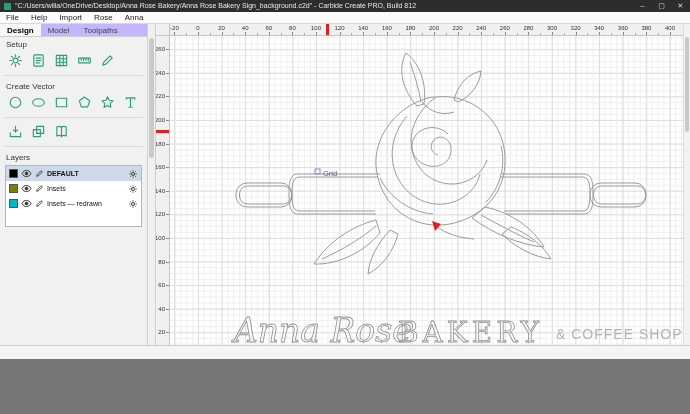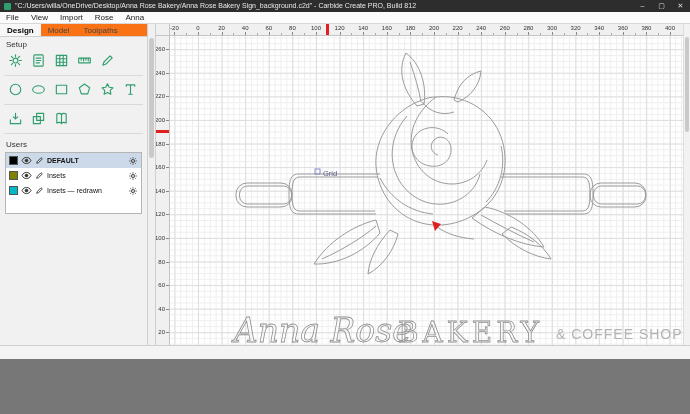--- a/index.html
+++ b/index.html
@@ -14,21 +14,21 @@
   .app-icon{width:7px;height:7px;margin:0 4px;background:var(--accent);border-radius:1px;flex:0 0 auto;}
   .title-text{flex:1;white-space:nowrap;overflow:hidden;text-overflow:ellipsis;}
   .win-btn{width:19px;text-align:center;font-size:7px;color:#ddd;flex:0 0 auto;cursor:default;}
   
   .menu-bar{position:absolute;top:12px;left:0;right:0;height:12px;background:#fbfbfb;
     border-bottom:1px solid #d8d8d8;display:flex;align-items:center;font-size:8px;color:#222;}
   .menu-item{padding:0 6px;line-height:12px;}
   
   .sidebar{position:absolute;top:24px;left:0;width:148px;bottom:14px;background:#f1f1f1;
     border-right:1px solid #cfcfcf;overflow:hidden;}
-  .tab-row{height:13px;display:flex;background:#f97316;border-bottom:1px solid #cfcfcf;}
+  .tab-row{height:13px;display:flex;background:#c4b5fd;border-bottom:1px solid #cfcfcf;}
   .tab{padding:0 7px;font-size:8px;line-height:13px;color:#444;}
   .tab.active{background:#f7f7f7;color:#000;font-weight:bold;}
   .section-title{font-size:8px;color:#333;padding:3px 6px 1px;}
   .tool-row{display:flex;gap:3px;padding:1px 5px 2px;}
   .tool-btn{width:20px;height:19px;display:flex;align-items:center;justify-content:center;}
   .icn{display:flex;}
   .divider{height:1px;background:#d9d9d9;margin:3px 4px;}
   .layers-box{margin:2px 5px;background:#fff;border:1px solid #b5b5b5;height:62px;overflow:hidden;}
   .layer-row{display:flex;align-items:center;height:15px;padding:0 3px;font-size:7px;gap:3px;color:#111;}
   .layer-row.selected{background:#ccd9e8;}
@@ -81,21 +81,21 @@
   <div class="title-bar">
     <span class="app-icon"></span>
     <span class="title-text">"C:/Users/willa/OneDrive/Desktop/Anna Rose Bakery/Anna Rose Bakery Sign_background.c2d" - Carbide Create PRO, Build 812</span>
     <span class="win-btn">–</span>
     <span class="win-btn">▢</span>
     <span class="win-btn">✕</span>
   </div>
 
   <div class="menu-bar">
       <div class="menu-item">File</div>
-      <div class="menu-item">View</div>
+      <div class="menu-item">Help</div>
       <div class="menu-item">Import</div>
       <div class="menu-item">Rose</div>
       <div class="menu-item">Anna</div>
     </div>
 
   <div class="sidebar">
     <div class="tab-row">
         <div class="tab active">Design</div>
         <div class="tab">Model</div>
         <div class="tab">Toolpaths</div>
@@ -138,20 +138,21 @@
         <div class="tool-btn">
           <span class="icn">
             <svg width="15" height="15" viewBox="0 0 16 16" fill="none" stroke="var(--accent)" stroke-width="1.2" stroke-linecap="round" stroke-linejoin="round">
               <path d="M3 13l1.2-3.4L10.8 3l2.2 2.2-6.6 6.6L3 13z"></path>
             </svg>
           </span>
         </div>
       </div>
     <div class="divider"></div>
 
+    <div class="section-title">Create Vector</div>
     <div class="tool-row">
         <div class="tool-btn">
           <span class="icn">
             <svg width="15" height="15" viewBox="0 0 16 16" fill="none" stroke="var(--accent)" stroke-width="1.2" stroke-linecap="round" stroke-linejoin="round">
               <circle cx="8" cy="8" r="5.6"></circle>
             </svg>
           </span>
         </div>
         <div class="tool-btn">
           <span class="icn">
@@ -212,21 +213,21 @@
           <span class="icn">
             <svg width="15" height="15" viewBox="0 0 16 16" fill="none" stroke="var(--accent)" stroke-width="1.2" stroke-linecap="round" stroke-linejoin="round">
               <path d="M8 3.5C6.8 2.5 4.6 2.4 3 3.2v9.6c1.6-.8 3.8-.7 5 .3 1.2-1 3.4-1.1 5-.3V3.2c-1.6-.8-3.8-.7-5 .3z"></path>
               <path d="M8 3.5v10"></path>
             </svg>
           </span>
         </div>
       </div>
     <div class="divider"></div>
 
-    <div class="section-title">Users</div>
+    <div class="section-title">Layers</div>
     <div class="layers-box">
         <div class="layer-row selected">
           <span class="swatch" style="background:#000000"></span>
           <span class="licn">
             <svg width="11" height="9" viewBox="0 0 16 12" fill="none" stroke="#333" stroke-width="1.4">
               <path d="M1.5 6C3 3 5.3 1.5 8 1.5S13 3 14.5 6C13 9 10.7 10.5 8 10.5S3 9 1.5 6z"></path>
               <circle cx="8" cy="6" r="2" fill="#333"></circle>
             </svg>
           </span>
           <span class="licn">

